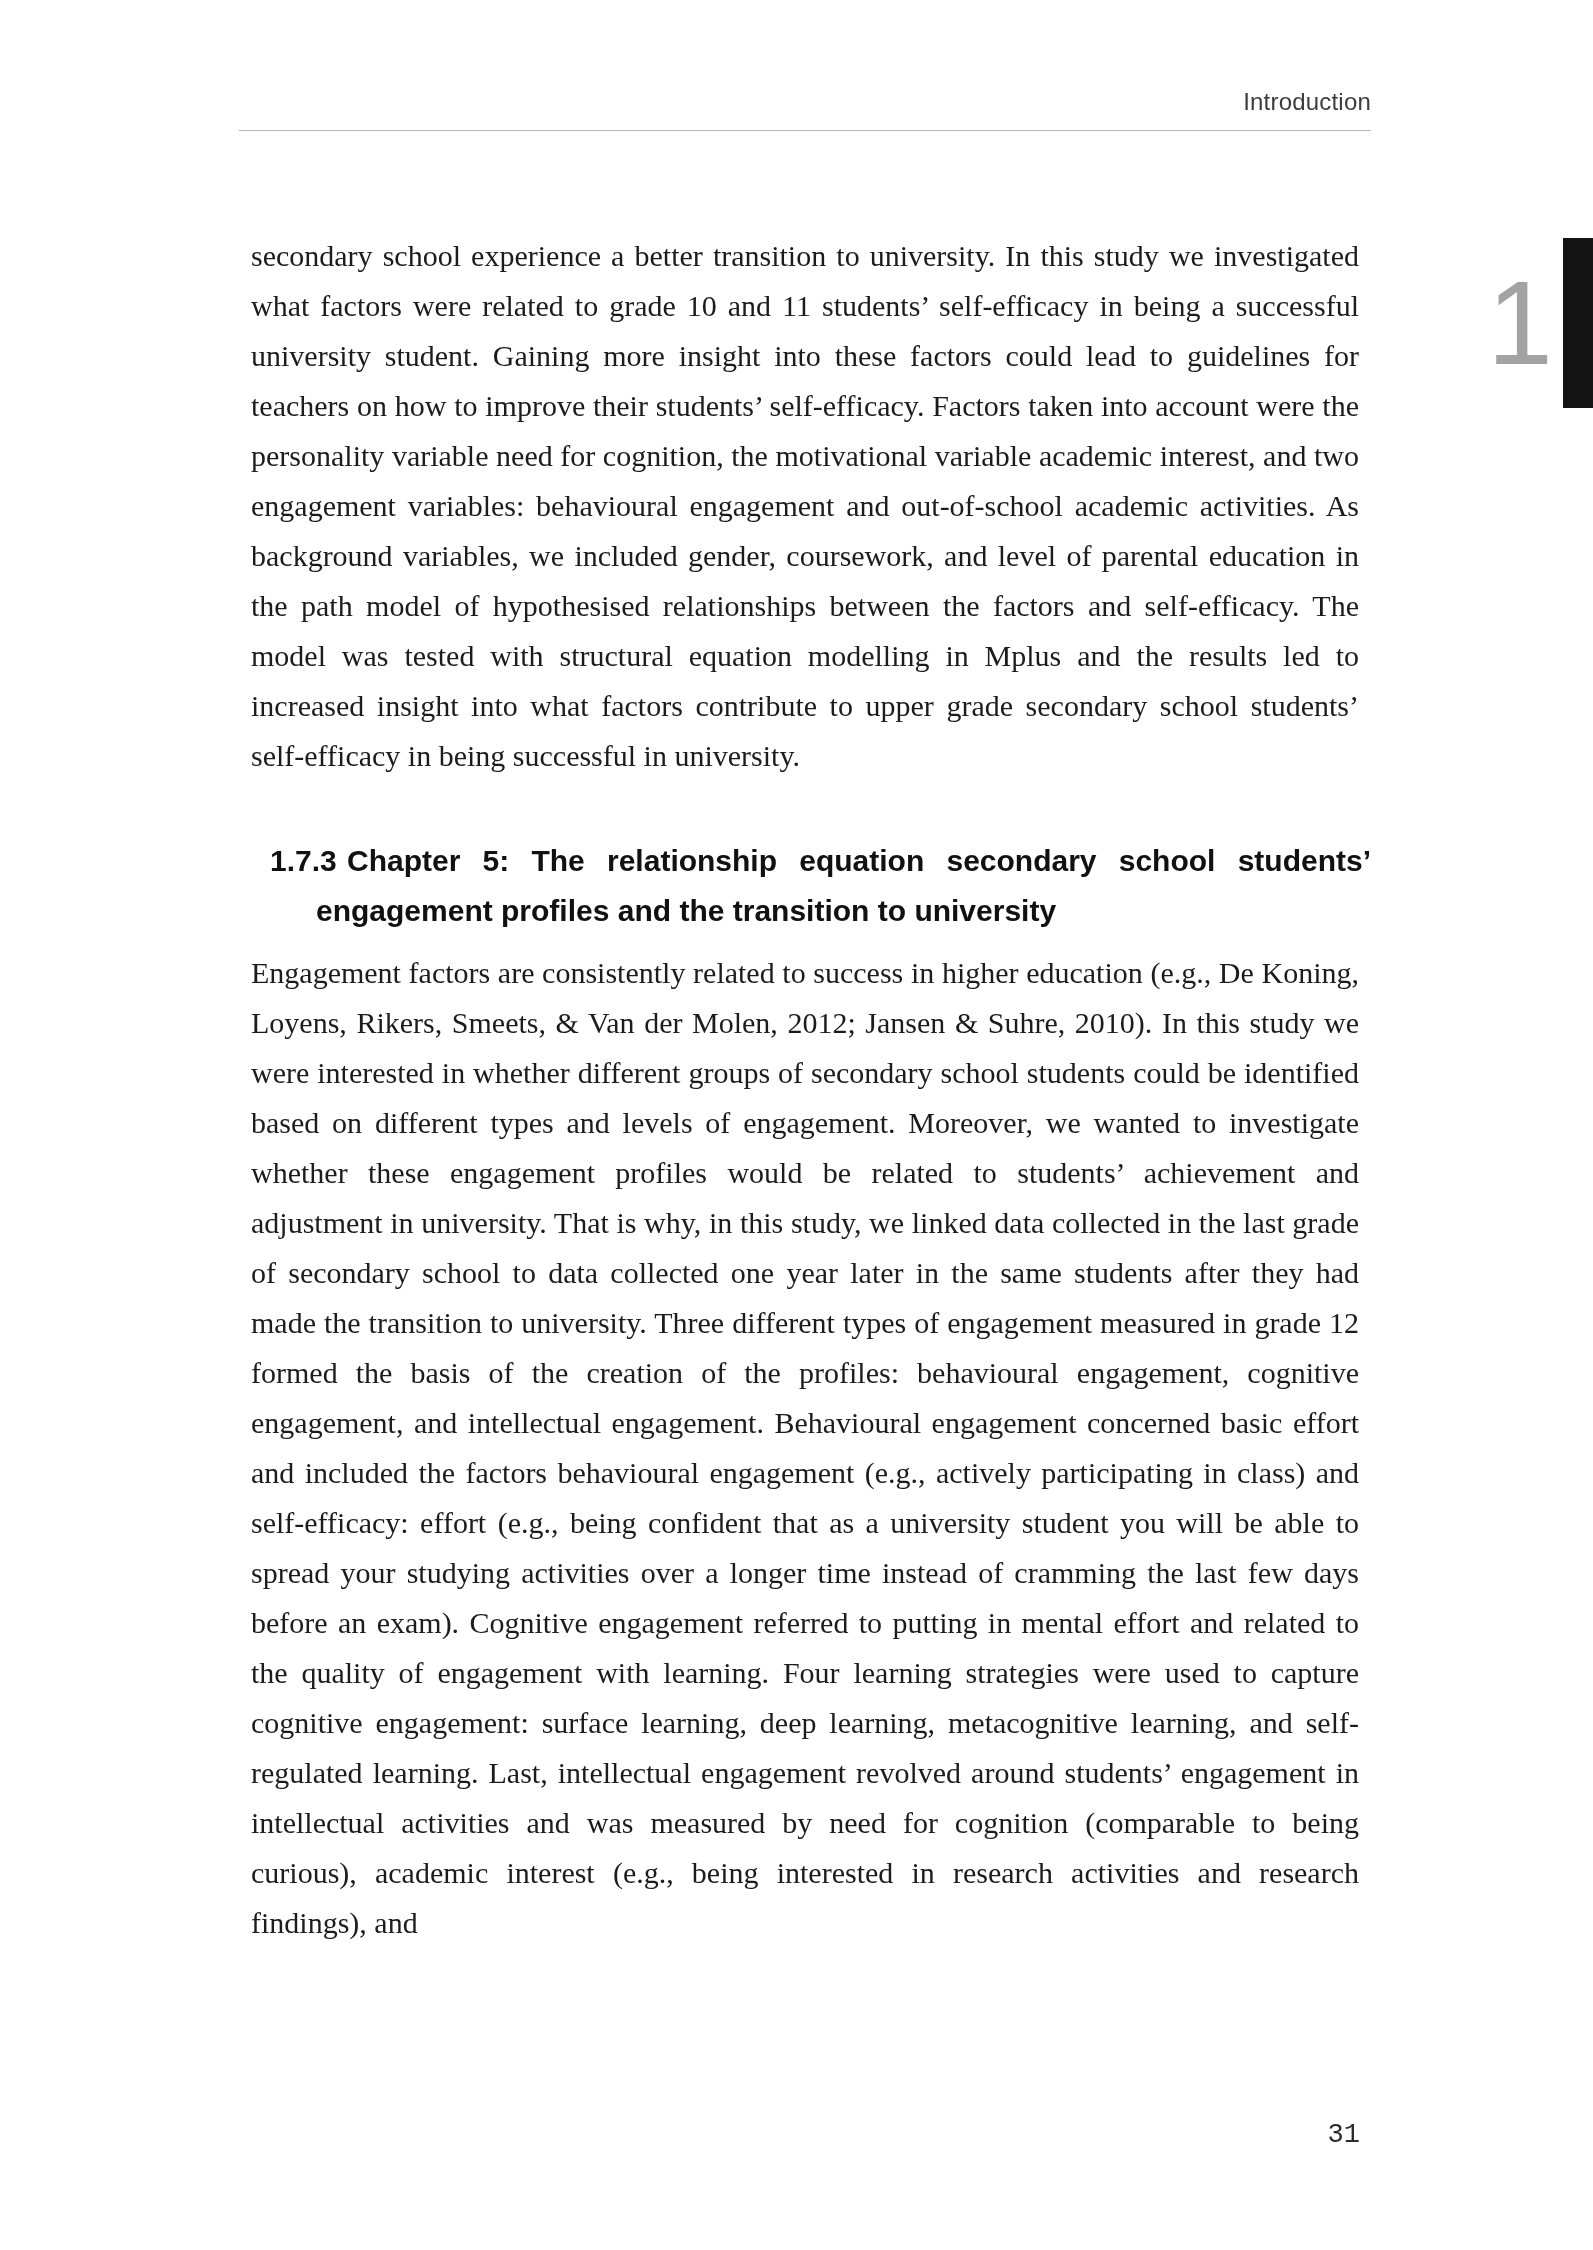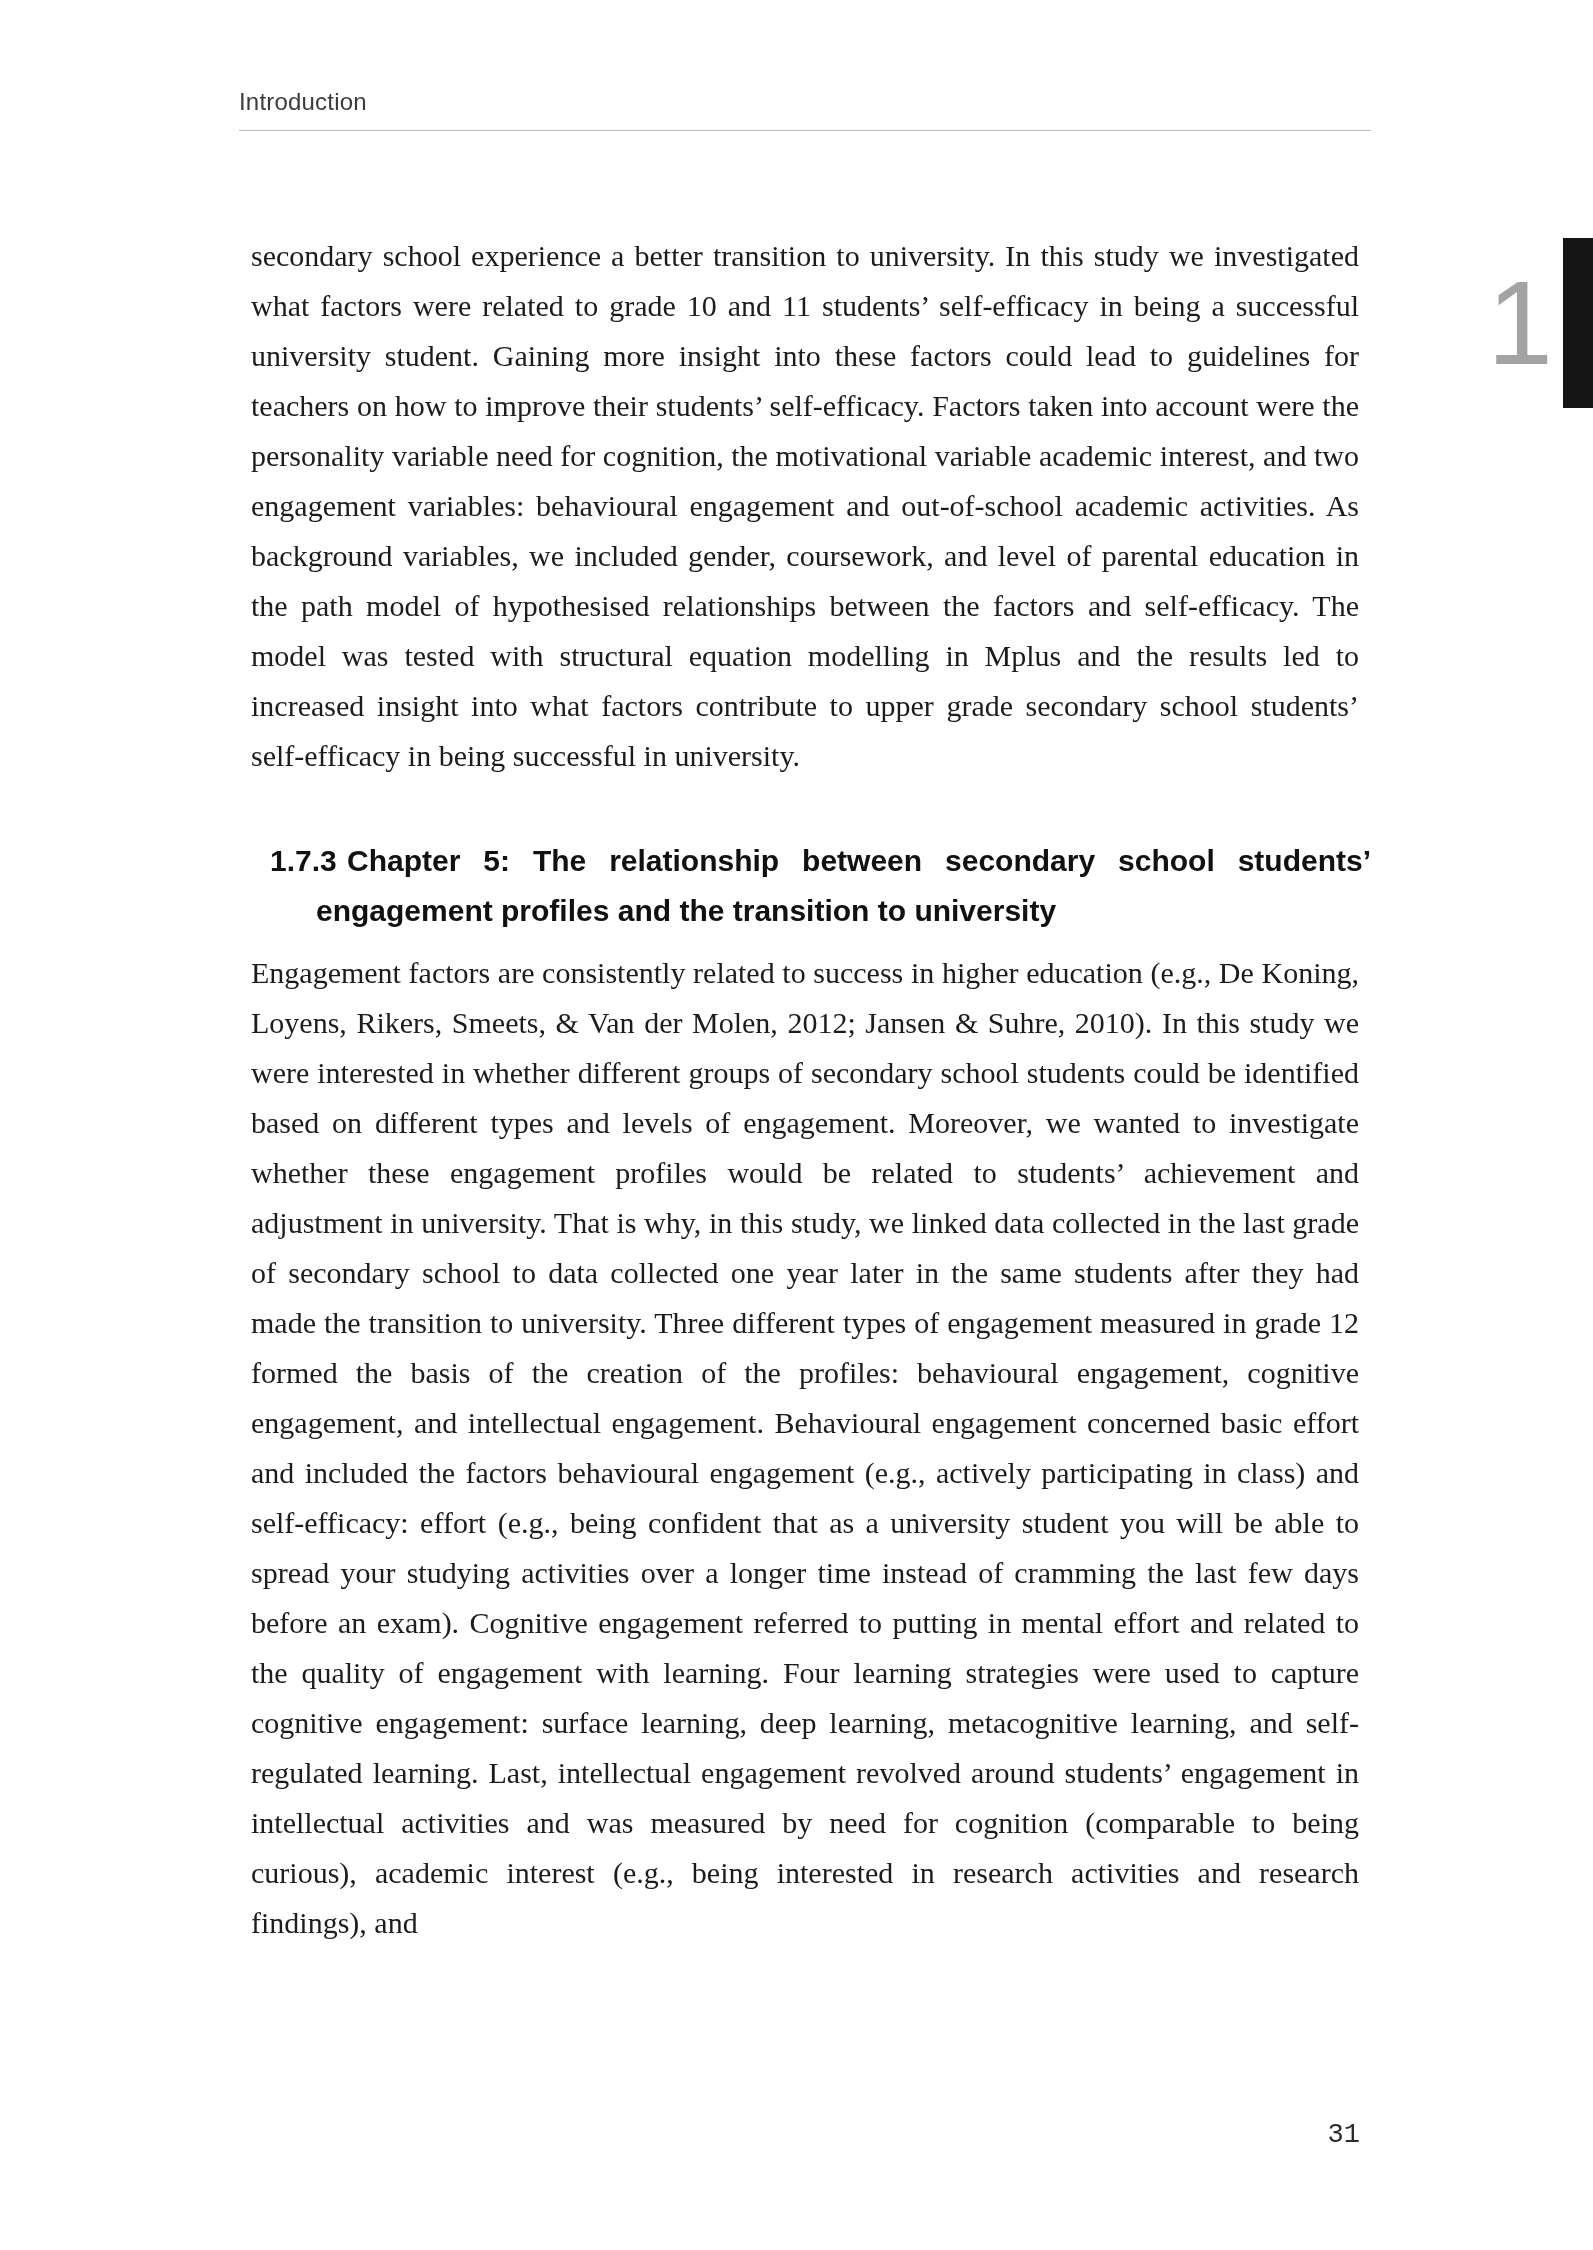--- a/index.html
+++ b/index.html
@@ -16,20 +16,21 @@
     font-family: "Liberation Serif", serif;
     color: #1c1c1c;
   }
   .text-block {
     margin-left: 239px;
     width: 1132px;
   }
   
   .running-head-row {
     padding-top: 88px;
+    text-align: right;
     font-family: "Liberation Sans", sans-serif;
     font-size: 24px;
     color: #3c3c3c;
     letter-spacing: 0.2px;
   }
   .header-rule {
     margin-top: 14px;
     border-bottom: 1px solid #b9b9b9;
     height: 0;
   }
@@ -105,21 +106,21 @@
 
     <header>
       <div class="running-head-row">Introduction</div>
       <div class="header-rule"></div>
     </header>
 
     <main class="body-copy">
 
       <p class="body-paragraph">secondary school experience a better transition to university. In this study we investigated what factors were related to grade 10 and 11 students’ self-efficacy in being a successful university student. Gaining more insight into these factors could lead to guidelines for teachers on how to improve their students’ self-efficacy. Factors taken into account were the personality variable need for cognition, the motivational variable academic interest, and two engagement variables: behavioural engagement and out-of-school academic activities. As background variables, we included gender, coursework, and level of parental education in the path model of hypothesised relationships between the factors and self-efficacy. The model was tested with structural equation modelling in Mplus and the results led to increased insight into what factors contribute to upper grade secondary school students’ self-efficacy in being successful in university.</p>
 
-      <h2 class="section-heading"><span class="heading-number">1.7.3</span><span>Chapter 5: The relationship between secondary school students’ engagement profiles and the transition to university</span></h2>
+      <h2 class="section-heading"><span class="heading-number">1.7.3</span><span>Chapter 5: The relationship equation secondary school students’ engagement profiles and the transition to university</span></h2>
 
       <p class="body-paragraph">Engagement factors are consistently related to success in higher education (e.g., De Koning, Loyens, Rikers, Smeets, &amp; Van der Molen, 2012; Jansen &amp; Suhre, 2010). In this study we were interested in whether different groups of secondary school students could be identified based on different types and levels of engagement. Moreover, we wanted to investigate whether these engagement profiles would be related to students’ achievement and adjustment in university. That is why, in this study, we linked data collected in the last grade of secondary school to data collected one year later in the same students after they had made the transition to university. Three different types of engagement measured in grade 12 formed the basis of the creation of the profiles: behavioural engagement, cognitive engagement, and intellectual engagement. Behavioural engagement concerned basic effort and included the factors behavioural engagement (e.g., actively participating in class) and self-efficacy: effort (e.g., being confident that as a university student you will be able to spread your studying activities over a longer time instead of cramming the last few days before an exam). Cognitive engagement referred to putting in mental effort and related to the quality of engagement with learning. Four learning strategies were used to capture cognitive engagement: surface learning, deep learning, metacognitive learning, and self-regulated learning. Last, intellectual engagement revolved around students’ engagement in intellectual activities and was measured by need for cognition (comparable to being curious), academic interest (e.g., being interested in research activities and research findings), and</p>
 
     </main>
 
   </div>
 
   <div class="page-number">31</div>
 
 </div>

